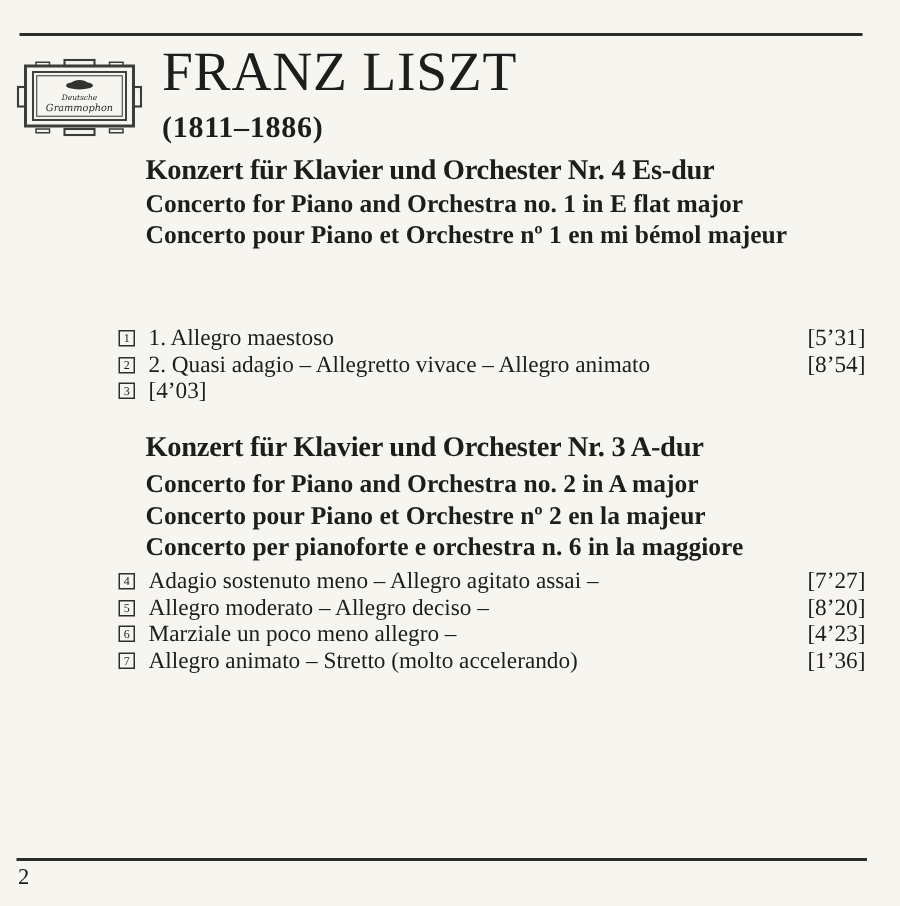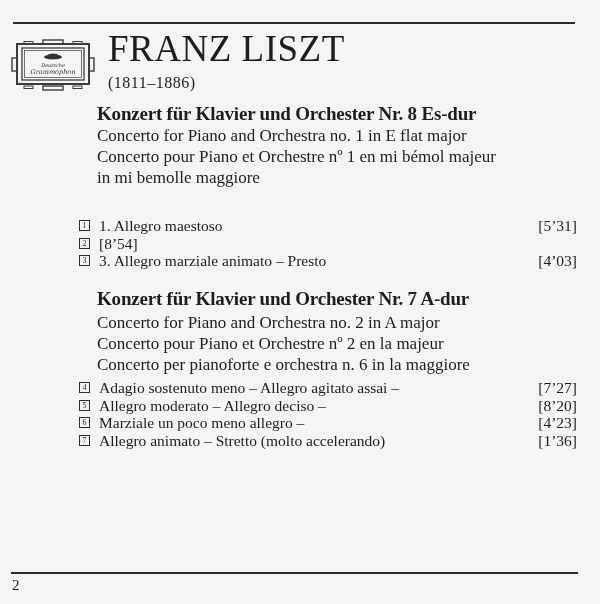--- a/index.html
+++ b/index.html
@@ -12,31 +12,31 @@
     overflow:hidden;
   }
   .rule { position:absolute; height:2px; background:#2b2b2b; }
   .top-rule { left:13px; top:22px; width:562px; }
   .bottom-rule { left:11px; top:572px; width:567px; }
 
   .logo { position:absolute; left:9px; top:38px; }
 
   .composer { position:absolute; left:108px; top:30px; }
   .composer-name { font-size:37px; font-weight:normal; line-height:1.05; letter-spacing:0.5px; }
-  .composer-dates { font-size:16px; margin-top:5px; letter-spacing:0.5px; }
+  .composer-dates { font-size:20px; margin-top:5px; letter-spacing:0.5px;font-weight:bold; }
 
   .work-heading {
     position:absolute; left:97px;
     font-size:19px; font-weight:bold; letter-spacing:-0.2px;
     white-space:nowrap;
   }
   .heading-1 { top:103px; }
   .heading-2 { top:288px; }
 
-  .work-subtitles { position:absolute; left:97px; font-size:17px; line-height:20.8px; }
+  .work-subtitles { position:absolute; left:97px; font-size:17px; line-height:20.8px;font-weight:bold; }
   .subtitles-1 { top:126px; }
   .subtitles-2 { top:313px; }
   .work-subtitles div { white-space:nowrap; }
 
   .tracklist { position:absolute; left:79px; width:498px; font-size:15.5px; }
   .tracklist-1 { top:217px; }
   .tracklist-2 { top:379px; }
   .track-row { display:flex; align-items:flex-start; height:17.6px; line-height:17.6px; }
   .tnum {
     flex:0 0 auto;
@@ -75,46 +75,45 @@
   </g>
   <text x="44" y="28.5" text-anchor="middle" font-size="5" font-style="italic" font-family="DejaVu Serif, serif" fill="#2a2a2a">Deutsche</text>
   <text x="44" y="36" text-anchor="middle" font-size="6.5" font-style="italic" font-family="DejaVu Serif, serif" fill="#2a2a2a">Grammophon</text>
 </svg>
 
 <div class="composer">
   <div class="composer-name">FRANZ LISZT</div>
   <div class="composer-dates">(1811–1886)</div>
 </div>
 
-<div class="work-heading heading-1">Konzert für Klavier und Orchester Nr. 8 Es-dur</div>
+<div class="work-heading heading-1">Konzert für Klavier und Orchester Nr. 4 Es-dur</div>
 
 <div class="work-subtitles subtitles-1">
   <div>Concerto for Piano and Orchestra no. 1 in E flat major</div>
   <div>Concerto pour Piano et Orchestre nº 1 en mi bémol majeur</div>
-  <div>in mi bemolle maggiore</div>
 </div>
 
 <div class="tracklist tracklist-1">
   <div class="track-row">
     <span class="tnum">1</span>
     <span class="ttitle">1. Allegro maestoso</span>
     <span class="tdur">[5’31]</span>
   </div>
   <div class="track-row">
     <span class="tnum">2</span>
+    <span class="ttitle">2. Quasi adagio – Allegretto vivace – Allegro animato</span>
     <span class="tdur">[8’54]</span>
   </div>
   <div class="track-row">
     <span class="tnum">3</span>
-    <span class="ttitle">3. Allegro marziale animato – Presto</span>
     <span class="tdur">[4’03]</span>
   </div>
 </div>
 
-<div class="work-heading heading-2">Konzert für Klavier und Orchester Nr. 7 A-dur</div>
+<div class="work-heading heading-2">Konzert für Klavier und Orchester Nr. 3 A-dur</div>
 
 <div class="work-subtitles subtitles-2">
   <div>Concerto for Piano and Orchestra no. 2 in A major</div>
   <div>Concerto pour Piano et Orchestre nº 2 en la majeur</div>
   <div>Concerto per pianoforte e orchestra n. 6 in la maggiore</div>
 </div>
 
 <div class="tracklist tracklist-2">
   <div class="track-row">
     <span class="tnum">4</span>

